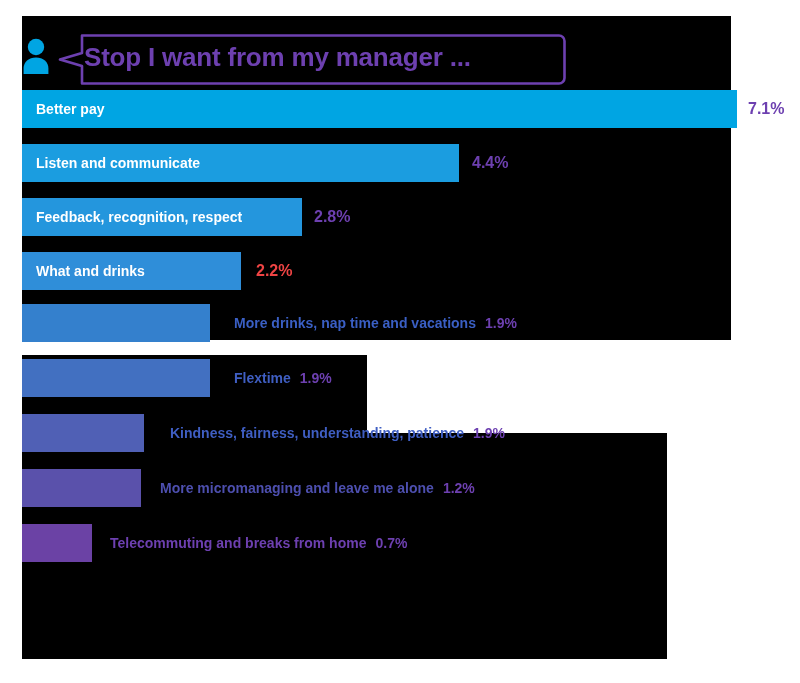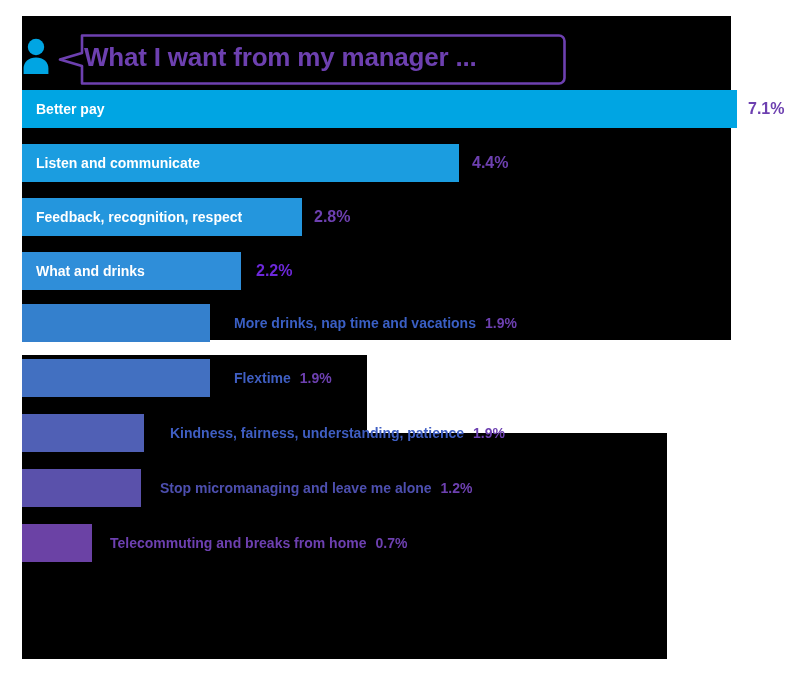--- a/index.html
+++ b/index.html
@@ -118,21 +118,21 @@
 
   <svg id="person-icon" viewBox="0 0 32 36">
     <circle cx="16" cy="9" r="8.2" fill="#00a5e3"></circle>
     <path d="M16 19.5c-7.2 0-12.4 4.6-12.4 10.6V36h24.8v-5.9c0-6-5.2-10.6-12.4-10.6z" fill="#00a5e3"></path>
   </svg>
 
   <svg id="speech-bubble" viewBox="0 0 508 51" preserveAspectRatio="none">
     <path d="M24 1.5 H501 a5.5 5.5 0 0 1 5.5 5.5 V44 a5.5 5.5 0 0 1 -5.5 5.5 H24 V32 L2 25.5 L24 19 Z" fill="none" stroke="#6d40b0" stroke-width="2.6" stroke-linejoin="round"></path>
   </svg>
 
-  <div id="header-title">What I want from my manager ...</div>
+  <div id="header-title">Stop I want from my manager ...</div>
 </div>
 
 <div id="bars">
     <div class="bar-row" style="top: 90px;">
       <div class="bar" style="width: 715px; background: rgb(0, 165, 227);"></div>
       <div class="bar-label-inside">Better pay</div>
       <div class="bar-value" style="left: 748px; color: rgb(109, 64, 176);">7.1%</div>
     </div>
     <div class="bar-row" style="top: 144px;">
       <div class="bar" style="width: 437px; background: rgb(27, 157, 224);"></div>
@@ -140,37 +140,37 @@
       <div class="bar-value" style="left: 472px; color: rgb(109, 64, 176);">4.4%</div>
     </div>
     <div class="bar-row" style="top: 198px;">
       <div class="bar" style="width: 280px; background: rgb(36, 150, 221);"></div>
       <div class="bar-label-inside">Feedback, recognition, respect</div>
       <div class="bar-value" style="left: 314px; color: rgb(109, 64, 176);">2.8%</div>
     </div>
     <div class="bar-row" style="top: 252px;">
       <div class="bar" style="width: 219px; background: rgb(47, 142, 217);"></div>
       <div class="bar-label-inside">What and drinks</div>
-      <div class="bar-value" style="left: 256px; color: #6d28d9;">2.2%</div>
+      <div class="bar-value" style="left: 256px; color: #ef4444;">2.2%</div>
     </div>
     <div class="bar-row" style="top: 304px;">
       <div class="bar" style="width: 188px; background: rgb(52, 128, 205);"></div>
       <div class="bar-label-outside" style="left: 234px; color: rgb(58, 95, 196);"><span>More drinks, nap time and vacations</span><span class="val-inline" style="color: rgb(109, 64, 176);">1.9%</span></div>
     </div>
     <div class="bar-row" style="top: 359px;">
       <div class="bar" style="width: 188px; background: rgb(66, 112, 193);"></div>
       <div class="bar-label-outside" style="left: 234px; color: rgb(63, 94, 194);"><span>Flextime</span><span class="val-inline" style="color: rgb(109, 64, 176);">1.9%</span></div>
     </div>
     <div class="bar-row" style="top: 414px;">
       <div class="bar" style="width: 122px; background: rgb(80, 96, 181);"></div>
       <div class="bar-label-outside" style="left: 170px; color: rgb(63, 94, 194);"><span>Kindness, fairness, understanding, patience</span><span class="val-inline" style="color: rgb(109, 64, 176);">1.9%</span></div>
     </div>
     <div class="bar-row" style="top: 469px;">
       <div class="bar" style="width: 119px; background: rgb(90, 81, 171);"></div>
-      <div class="bar-label-outside" style="left: 160px; color: rgb(77, 79, 175);"><span>Stop micromanaging and leave me alone</span><span class="val-inline" style="color: rgb(109, 64, 176);">1.2%</span></div>
+      <div class="bar-label-outside" style="left: 160px; color: rgb(77, 79, 175);"><span>More micromanaging and leave me alone</span><span class="val-inline" style="color: rgb(109, 64, 176);">1.2%</span></div>
     </div>
     <div class="bar-row" style="top: 524px;">
       <div class="bar" style="width: 70px; background: rgb(107, 66, 165);"></div>
       <div class="bar-label-outside" style="left: 110px; color: rgb(109, 64, 176);"><span>Telecommuting and breaks from home</span><span class="val-inline" style="color: rgb(109, 64, 176);">0.7%</span></div>
     </div>
   </div>
 
 <div id="footer">
   
 

